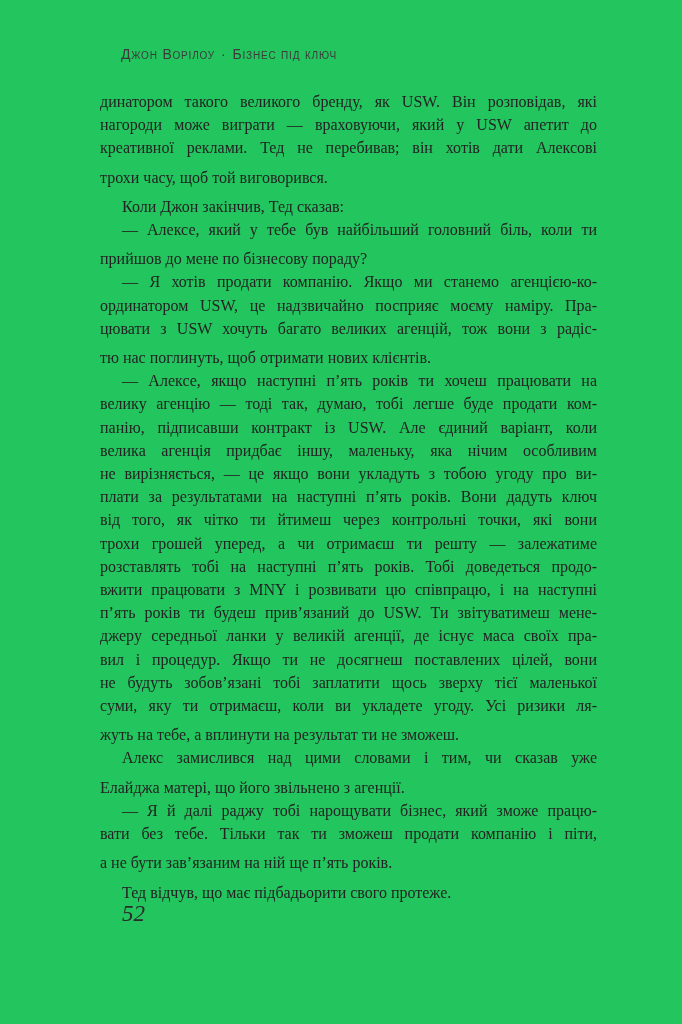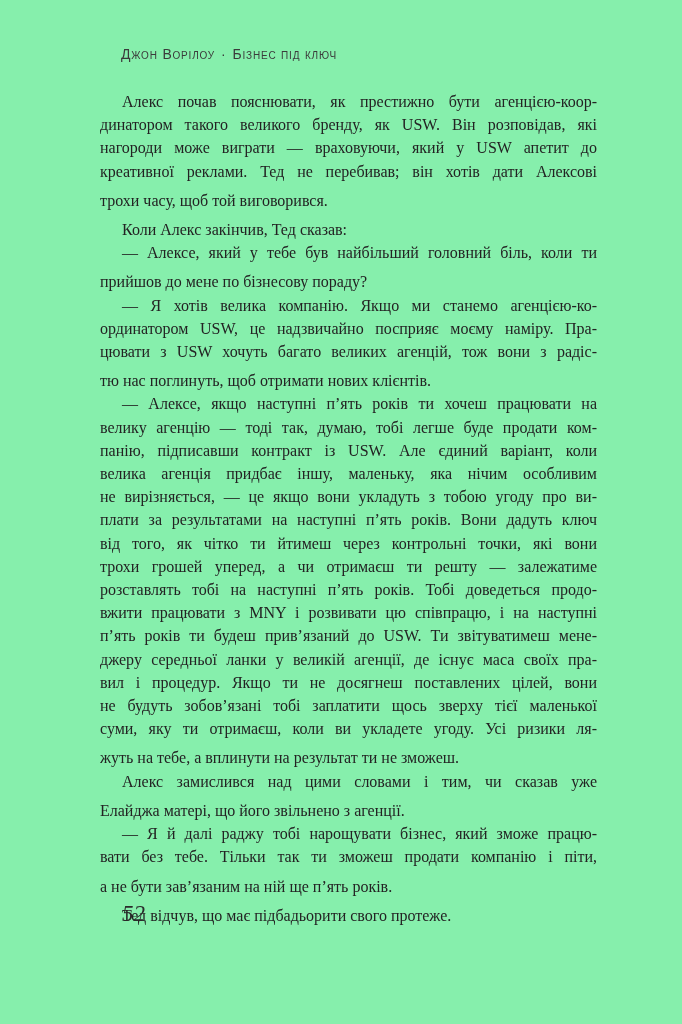--- a/index.html
+++ b/index.html
@@ -5,21 +5,21 @@
   html, body {
     margin: 0;
     padding: 0;
     background: #e8e8e8;
   }
   .book-page {
     position: relative;
     width: 682px;
     height: 1024px;
     margin: 0 auto;
-    background: #86efac;
+    background: #22c55e;
     overflow: hidden;
     font-family: "Liberation Serif", "DejaVu Serif", serif;
   }
   .running-header {
     position: absolute;
     left: 121px;
     top: 46px;
     font-family: "Liberation Sans", "DejaVu Sans", sans-serif;
     font-variant: small-caps;
     font-variant-caps: small-caps;
@@ -70,35 +70,34 @@
 <body>
 
 <div class="book-page">
 
   <div class="running-header">
     <span>Джон Ворілоу</span><span class="sep">·</span><span>Бізнес під ключ</span>
   </div>
 
   <div class="body-text">
       <div class="paragraph">
-        <div class="line first">Алекс почав пояснювати, як престижно бути агенцією-коор-</div>
         <div class="line">динатором такого великого бренду, як USW. Він розповідав, які</div>
         <div class="line">нагороди може виграти — враховуючи, який у USW апетит до</div>
         <div class="line">креативної реклами. Тед не перебивав; він хотів дати Алексові</div>
         <div class="line last">трохи часу, щоб той виговорився.</div>
       </div>
       <div class="paragraph">
-        <div class="line first last">Коли Алекс закінчив, Тед сказав:</div>
+        <div class="line first last">Коли Джон закінчив, Тед сказав:</div>
       </div>
       <div class="paragraph">
         <div class="line first">— Алексе, який у тебе був найбільший головний біль, коли ти</div>
         <div class="line last">прийшов до мене по бізнесову пораду?</div>
       </div>
       <div class="paragraph">
-        <div class="line first">— Я хотів велика компанію. Якщо ми станемо агенцією-ко-</div>
+        <div class="line first">— Я хотів продати компанію. Якщо ми станемо агенцією-ко-</div>
         <div class="line">ординатором USW, це надзвичайно посприяє моєму наміру. Пра-</div>
         <div class="line">цювати з USW хочуть багато великих агенцій, тож вони з радіс-</div>
         <div class="line last">тю нас поглинуть, щоб отримати нових клієнтів.</div>
       </div>
       <div class="paragraph">
         <div class="line first">— Алексе, якщо наступні п’ять років ти хочеш працювати на</div>
         <div class="line">велику агенцію — тоді так, думаю, тобі легше буде продати ком-</div>
         <div class="line">панію, підписавши контракт із USW. Але єдиний варіант, коли</div>
         <div class="line">велика агенція придбає іншу, маленьку, яка нічим особливим</div>
         <div class="line">не вирізняється, — це якщо вони укладуть з тобою угоду про ви-</div>

